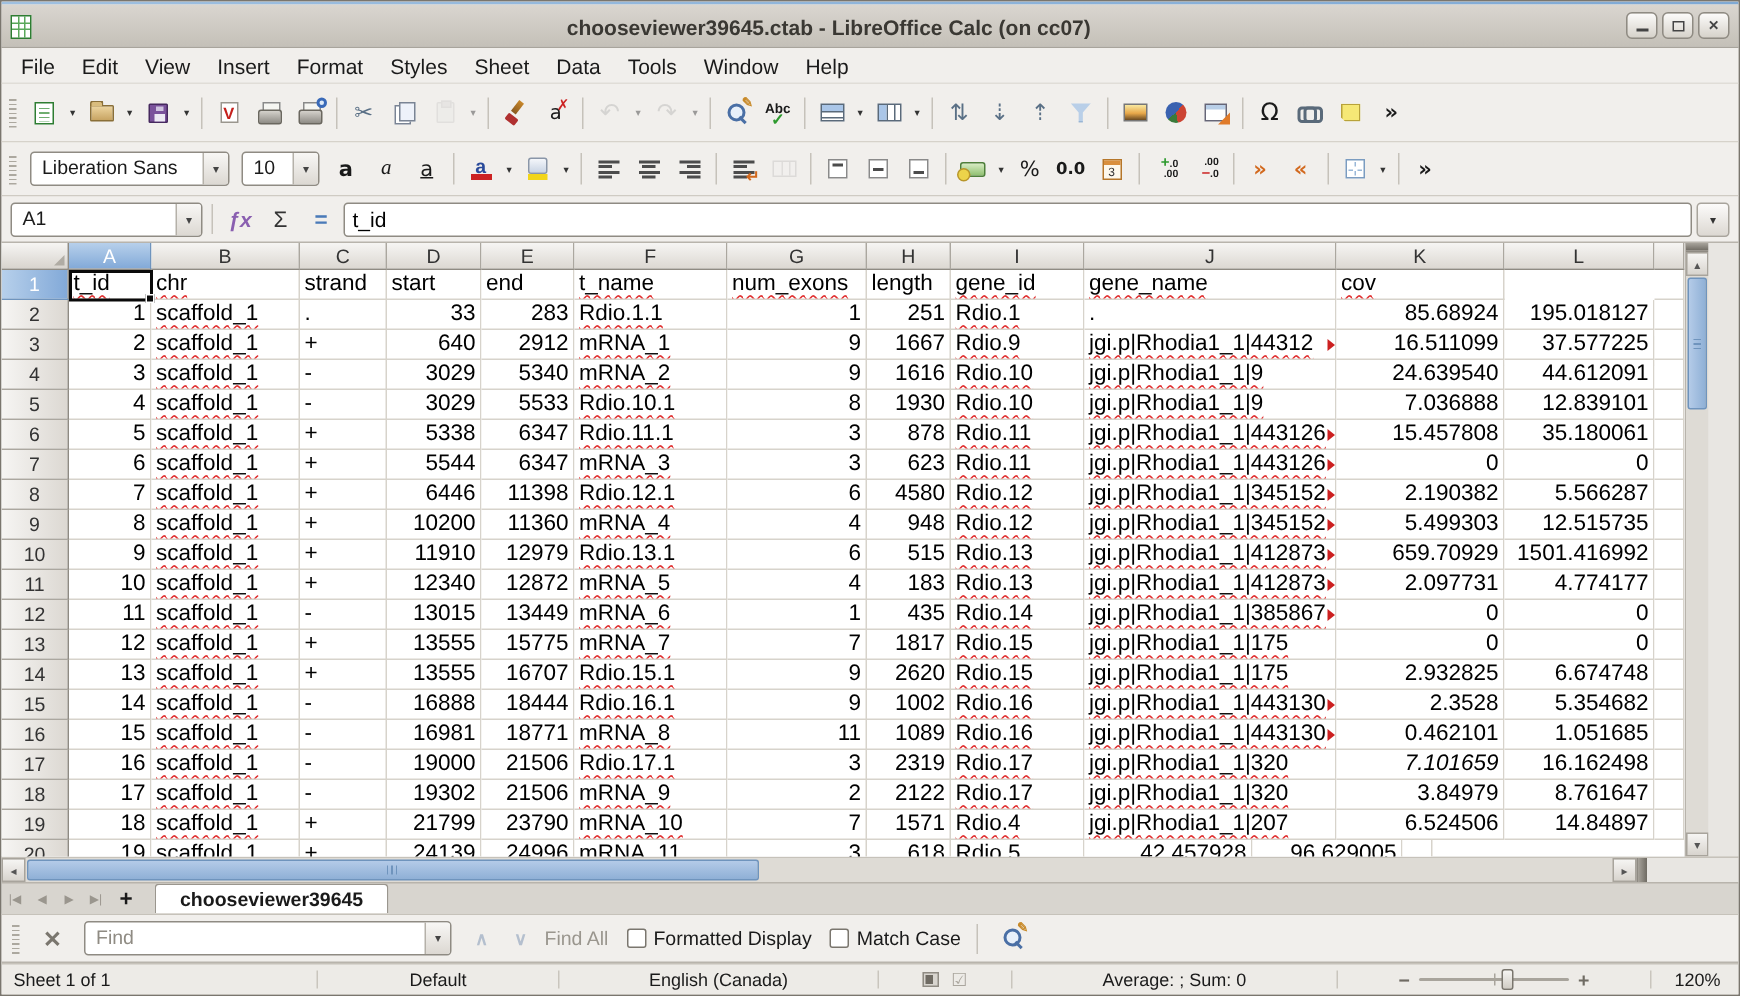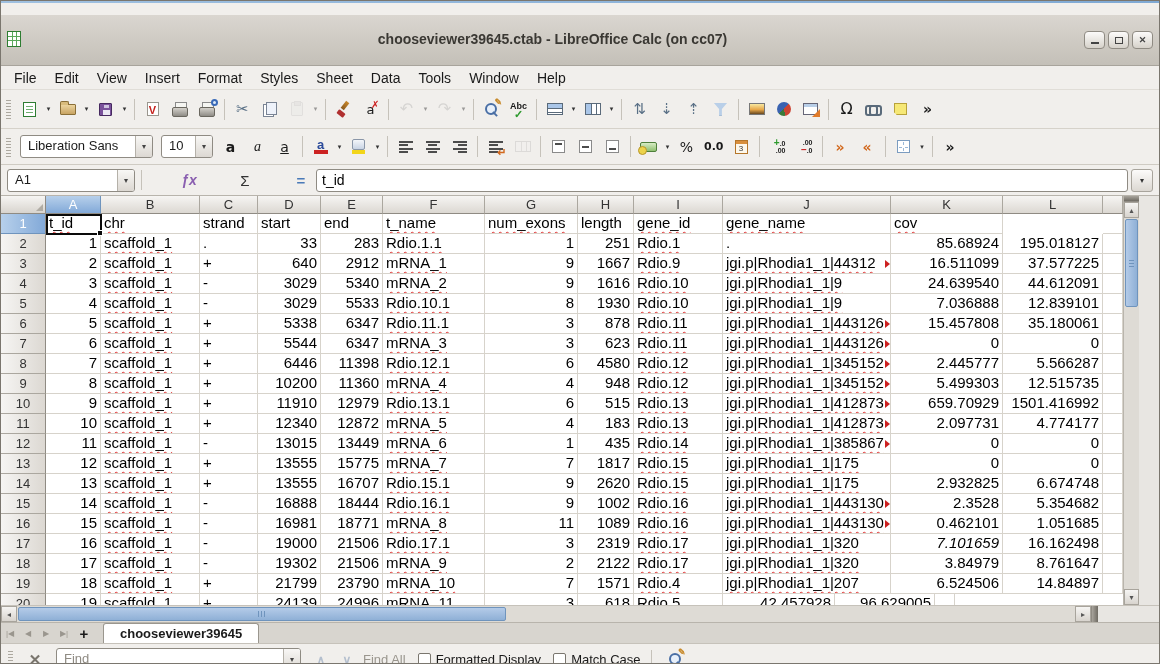--- a/index.html
+++ b/index.html
@@ -1,21 +1,21 @@
 <!DOCTYPE html>
 <html><head>
 <meta charset="utf-8">
 <style>
   * { margin:0; padding:0; box-sizing:border-box; }
   html,body { width:1160px; height:664px; background:#9a968e; font-family:"Liberation Sans","DejaVu Sans",sans-serif; }
   .window { width:1160px; height:664px; border:1px solid #7a766e; background:#f1efec; display:flex; flex-direction:column; overflow:hidden; }
   .topedge { height:2px; background:linear-gradient(90deg,#9fc0e0,#7fa9d4); flex:0 0 auto; }
 
   
-  .titlebar { flex:0 0 24px; display:flex; align-items:flex-start; padding:16px 6px; background:linear-gradient(#dad6d0,#c4c0b8); border-bottom:1px solid #a8a49c;margin-top:12px; }
+  .titlebar { flex:0 0 24px; display:flex; align-items:flex-end; padding:5px 6px; background:linear-gradient(#dad6d0,#c4c0b8); border-bottom:1px solid #a8a49c; }
   .appicon { width:14px; height:16px; background:#fff; border:1px solid #2e7d32; background-image:linear-gradient(#5aa85a,#5aa85a),linear-gradient(#5aa85a,#5aa85a),linear-gradient(#5aa85a,#5aa85a),linear-gradient(#5aa85a,#5aa85a); background-size:100% 1px,100% 1px,1px 100%,1px 100%; background-position:0 4px,0 8px,4px 0,8px 0; background-repeat:no-repeat; }
   .title { flex:1; text-align:center; font-size:14px; font-weight:bold; color:#3a3833; white-space:nowrap; overflow:hidden; }
   .winbtns { display:flex; gap:3px; }
   .wb { width:21px; height:18px; border:1px solid #8f8b83; border-radius:4px; background:linear-gradient(#fcfbfa,#d6d2ca); font-size:9px; font-weight:bold; color:#444; display:flex; align-items:center; justify-content:center; padding:0; }
   .wb-min { width:8px; height:2px; background:#444; margin-top:6px; }
   .wb-max { width:8px; height:7px; border:1.5px solid #444; }
 
   
   .menubar { flex:0 0 24px; display:flex; align-items:center; background:#f1efec; padding:0 4px; border-bottom:1px solid #e0ddd7; }
   .mitem { padding:3px 9px; font-size:14px; color:#1a1a1a; border-radius:2px; }
@@ -101,21 +101,21 @@
   .ic-dec { font:bold 7px/7px "Liberation Sans",sans-serif; color:#1a1a1a; width:17px; display:inline-block; text-align:right; }
   .ic-dec em { font-style:normal; font-size:10px; }
   .gplus{color:#2e9a2e} .rminus{color:#cc2222}
   .ic-borders { width:13px; height:13px; border:1px solid #7b9cc0; background:#fff; }
   .ic-borders::before { content:""; position:absolute; top:50%; left:1px; right:1px; border-top:1px dashed #9ab8d8; }
   .ic-borders::after { content:""; position:absolute; left:50%; top:1px; bottom:1px; border-left:1px dashed #9ab8d8; }
 
   
   .formulabar { flex:0 0 31px; display:flex; align-items:center; background:#f1efec; border-bottom:1px solid #b8b4ac; padding:0 6px; gap:3px; }
   .namebox { width:128px; height:23px; margin:0; }
-  .fbtn { width:24px; height:24px; border:none; background:none; display:flex; align-items:center; justify-content:center; font-size:15px; color:#333;margin-left:29px; }
+  .fbtn { width:24px; height:24px; border:none; background:none; display:flex; align-items:center; justify-content:center; font-size:15px; color:#333; }
   .fbtn.fx { color:#8a5fb0; font-weight:bold; font-style:italic; font-size:14px; }
   .fbtn.eq { color:#4a7ab8; font-weight:bold; }
   .fbsep { width:1px; height:20px; background:#c6c2ba; margin:0 3px; }
   .fline { flex:1; height:23px; background:#fff; border:1px solid #8f8b83; border-radius:3px; font-size:14px; color:#000; padding:2px 5px; display:flex; align-items:center; }
   .fb-expand { width:22px; height:23px; border:1px solid #a8a49c; border-radius:3px; background:linear-gradient(#fcfbfa,#dcd8d2); font-size:8px; color:#333; }
 
   
   .gridwrap { flex:0 0 409px; display:flex; background:#e8e6e2; }
   .grid { position:relative; width:1122px; height:409px; overflow:hidden; background:#fff; flex:0 0 auto; }
   .hdrrow { display:flex; height:18px; }
@@ -597,21 +597,21 @@
           <div class="c num" style="width: 55px;"><span>7</span></div>
           <div class="c" style="width: 99px;"><span class="sq">scaffold_1</span></div>
           <div class="c" style="width: 58px;"><span>+</span></div>
           <div class="c num" style="width: 63px;"><span>6446</span></div>
           <div class="c num" style="width: 62px;"><span>11398</span></div>
           <div class="c" style="width: 102px;"><span class="sq">Rdio.12.1</span></div>
           <div class="c num" style="width: 93px;"><span>6</span></div>
           <div class="c num" style="width: 56px;"><span>4580</span></div>
           <div class="c" style="width: 89px;"><span class="sq">Rdio.12</span></div>
           <div class="c" style="width: 168px;"><span class="sq">jgi.p|Rhodia1_1|345152</span><span class="tri"></span></div>
-          <div class="c num" style="width: 112px;"><span>2.445777</span></div>
+          <div class="c num" style="width: 112px;"><span>2.190382</span></div>
           <div class="c num" style="width: 100px;"><span>5.566287</span></div>
           <div class="c" style="width: 20px;"><span></span></div>
         </div>
         <div class="r">
           <div class="rh">9</div>
           <div class="c num" style="width: 55px;"><span>8</span></div>
           <div class="c" style="width: 99px;"><span class="sq">scaffold_1</span></div>
           <div class="c" style="width: 58px;"><span>+</span></div>
           <div class="c num" style="width: 63px;"><span>10200</span></div>
           <div class="c num" style="width: 62px;"><span>11360</span></div>

